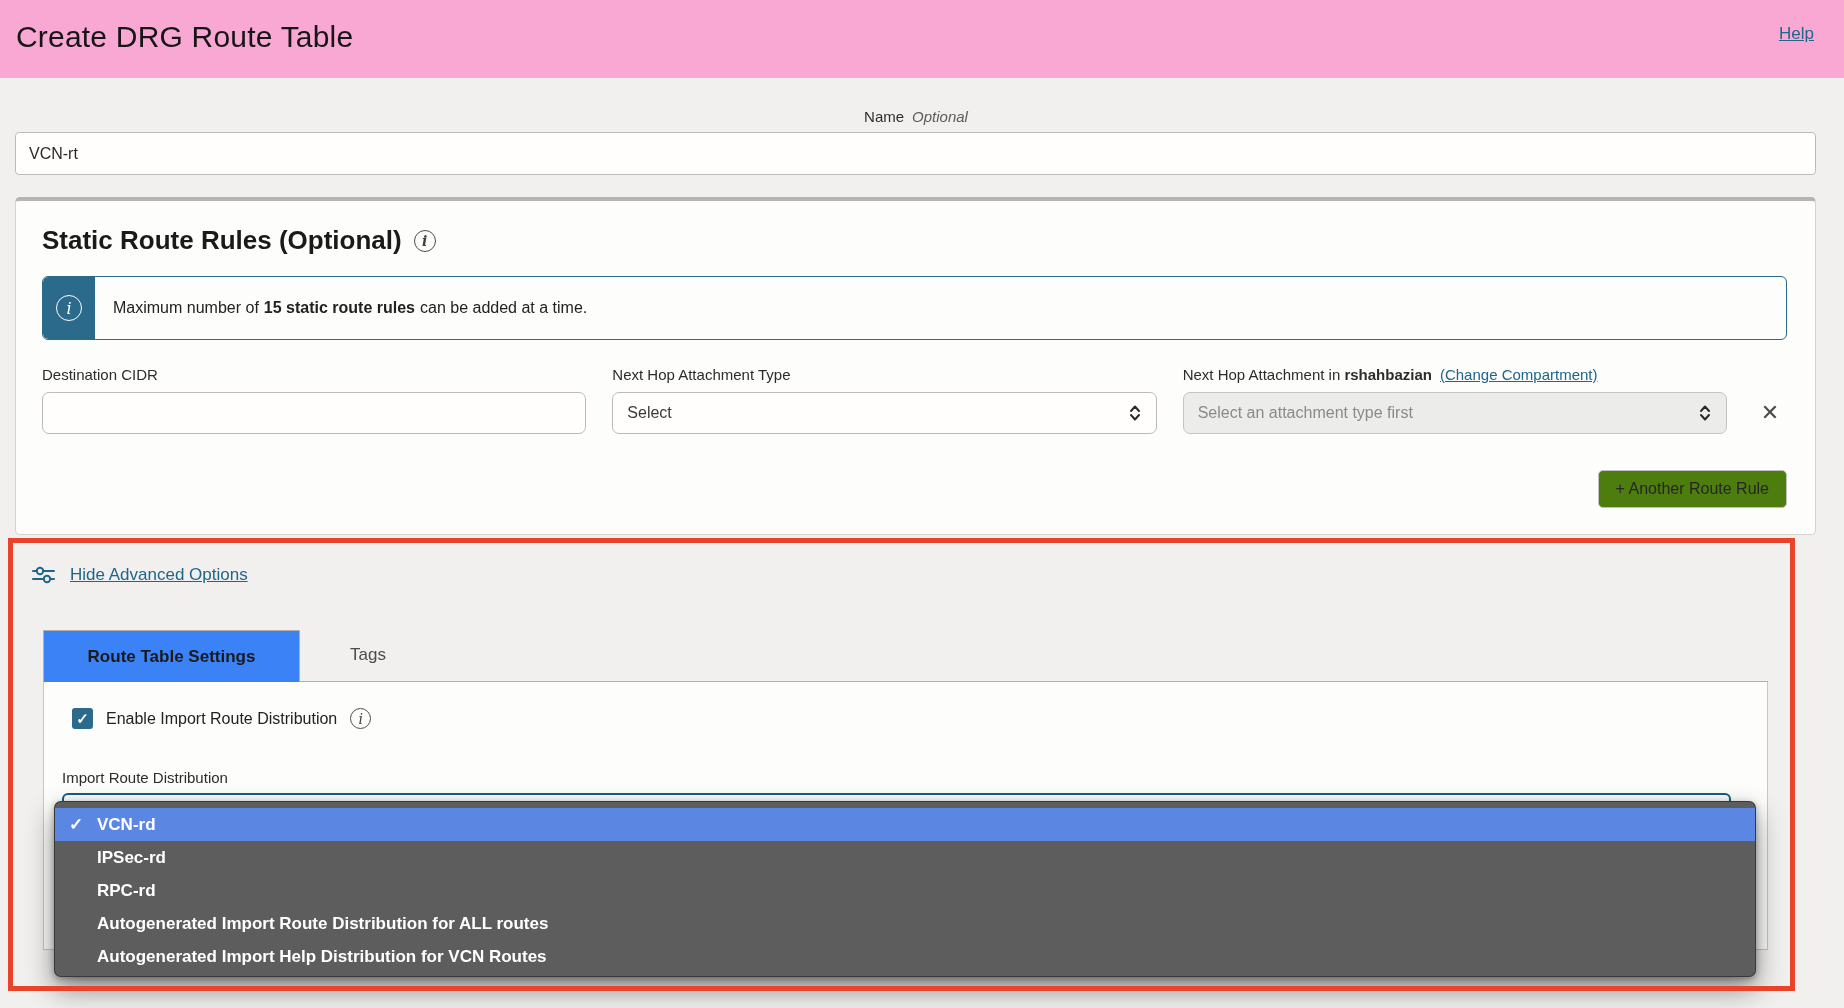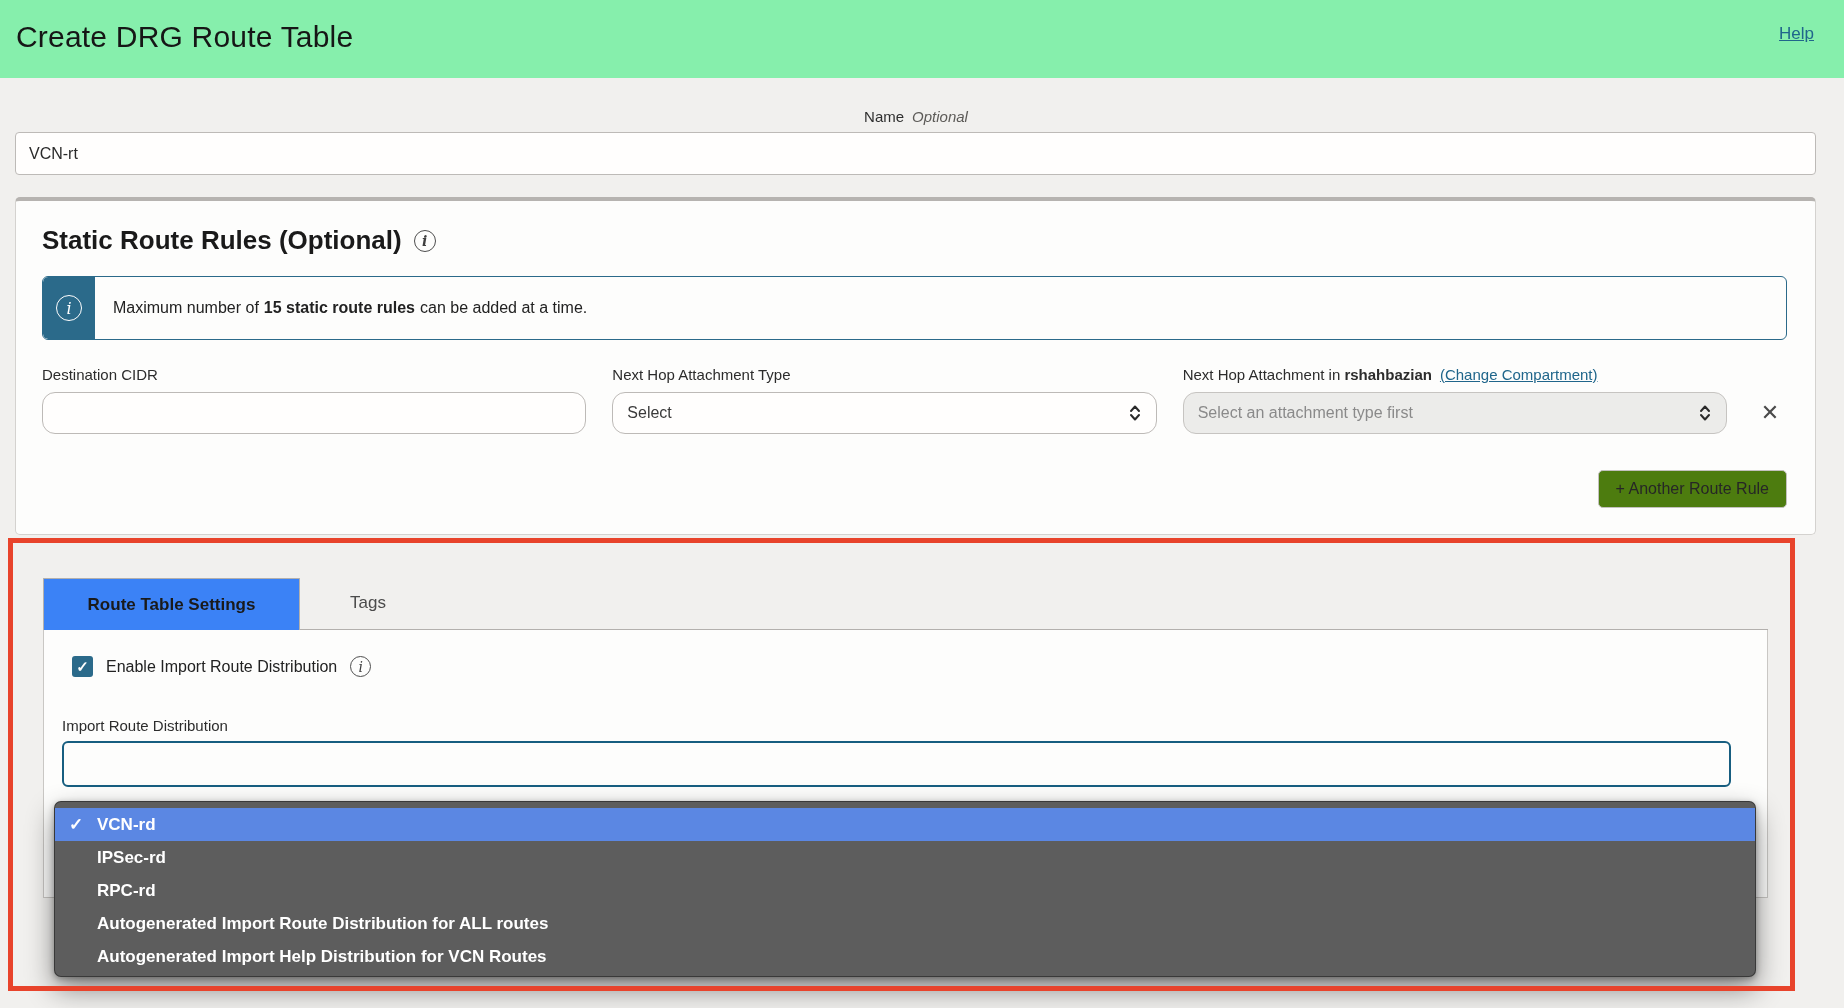--- a/index.html
+++ b/index.html
@@ -5,21 +5,21 @@
   * { box-sizing: border-box; margin: 0; padding: 0; }
   html,body { width:1844px; height:1008px; }
   body {
     font-family: "Liberation Sans", sans-serif;
     background:#f1f0ee;
     color:#1f1f1f;
     position:relative;
     overflow:hidden;
   }
   
-  .header { height:78px; background:#86efac; position:relative; }
+  .header { height:78px; background:#f9a8d4; position:relative; }
   .page-title { font-size:30px; font-weight:400; color:#161616; padding:20px 0 0 16px; letter-spacing:.2px; }
   .help-link { position:absolute; right:30px; top:24px; font-size:17px; color:#20668b; text-decoration:underline; cursor:pointer; }
 
   
   .page { padding:16px 28px 0 15px; height:930px; }
 
   .field-label-row { margin:14px 0 0 1px; font-size:15px; color:#2f2f2f;text-align:center; }
   .optional { font-style:italic; color:#5d5b58; margin-left:8px; }
   .text-input {
     width:100%; height:43px; margin-top:7px;
@@ -54,21 +54,21 @@
   .banner-text { display:flex; align-items:center; padding-left:18px; font-size:16px; color:#222; }
   .banner-text b { margin:0 5px; }
 
   .fields-row { margin-top:26px; display:flex; gap:26px; }
   .col { flex:1 1 0; min-width:0; }
   .col-label { font-size:15px; color:#2c2c2c; margin-bottom:9px; white-space:nowrap; }
   .col-label b { font-weight:bold; }
   .change-link { color:#20668b; text-decoration:underline; margin-left:8px; cursor:pointer; }
   .input-box, .select-box {
     height:42px; width:100%;
-    border:1px solid #bdbab7; border-radius:13px; background:#fffefd;
+    border:1px solid #bdbab7; border-radius:7px; background:#fffefd;
     display:flex; align-items:center; padding:0 14px; font-size:16px; color:#3a3a3a;
     position:relative;
   }
   .select-box .select-value { flex:1 1 auto; overflow:hidden; white-space:nowrap; }
   .select-box.disabled { background:#ececea; border-color:#c6c4c1; color:#8a8a8a; }
   .chevrons { flex:0 0 auto; margin-left:8px; }
   .xcol { flex:0 0 34px; display:flex; align-items:center; justify-content:center; height:42px; align-self:flex-end; }
   .x-icon { font-size:22px; color:#4a4a4a; cursor:pointer; line-height:1; }
 
   .btn-row { margin-top:36px; display:flex; justify-content:flex-end; }
@@ -215,20 +215,31 @@
         <span class="x-icon">✕</span>
       </div>
     </div>
 
     <div class="btn-row">
       <button class="btn">+ Another Route Rule</button>
     </div>
   </div>
 
   
+  <div class="adv-link-row">
+    <span>
+      <svg width="25" height="24" viewBox="0 0 25 24" fill="none" stroke="#20668b" stroke-width="2" stroke-linecap="round">
+        <line x1="2" y1="8" x2="23" y2="8"></line>
+        <circle cx="9" cy="8" r="3.2" fill="#f1f0ee"></circle>
+        <line x1="2" y1="16" x2="23" y2="16"></line>
+        <circle cx="16" cy="16" r="3.2" fill="#f1f0ee"></circle>
+      </svg>
+    </span>
+    <span class="adv-link">Hide Advanced Options</span>
+  </div>
 
   <div class="tabs">
     <div class="tab-active">Route Table Settings</div>
     <div class="tab-inactive">Tags</div>
   </div>
 
   <div class="tab-content">
     <div class="checkbox-row">
       <span class="checkbox">
           <span>✓</span>

